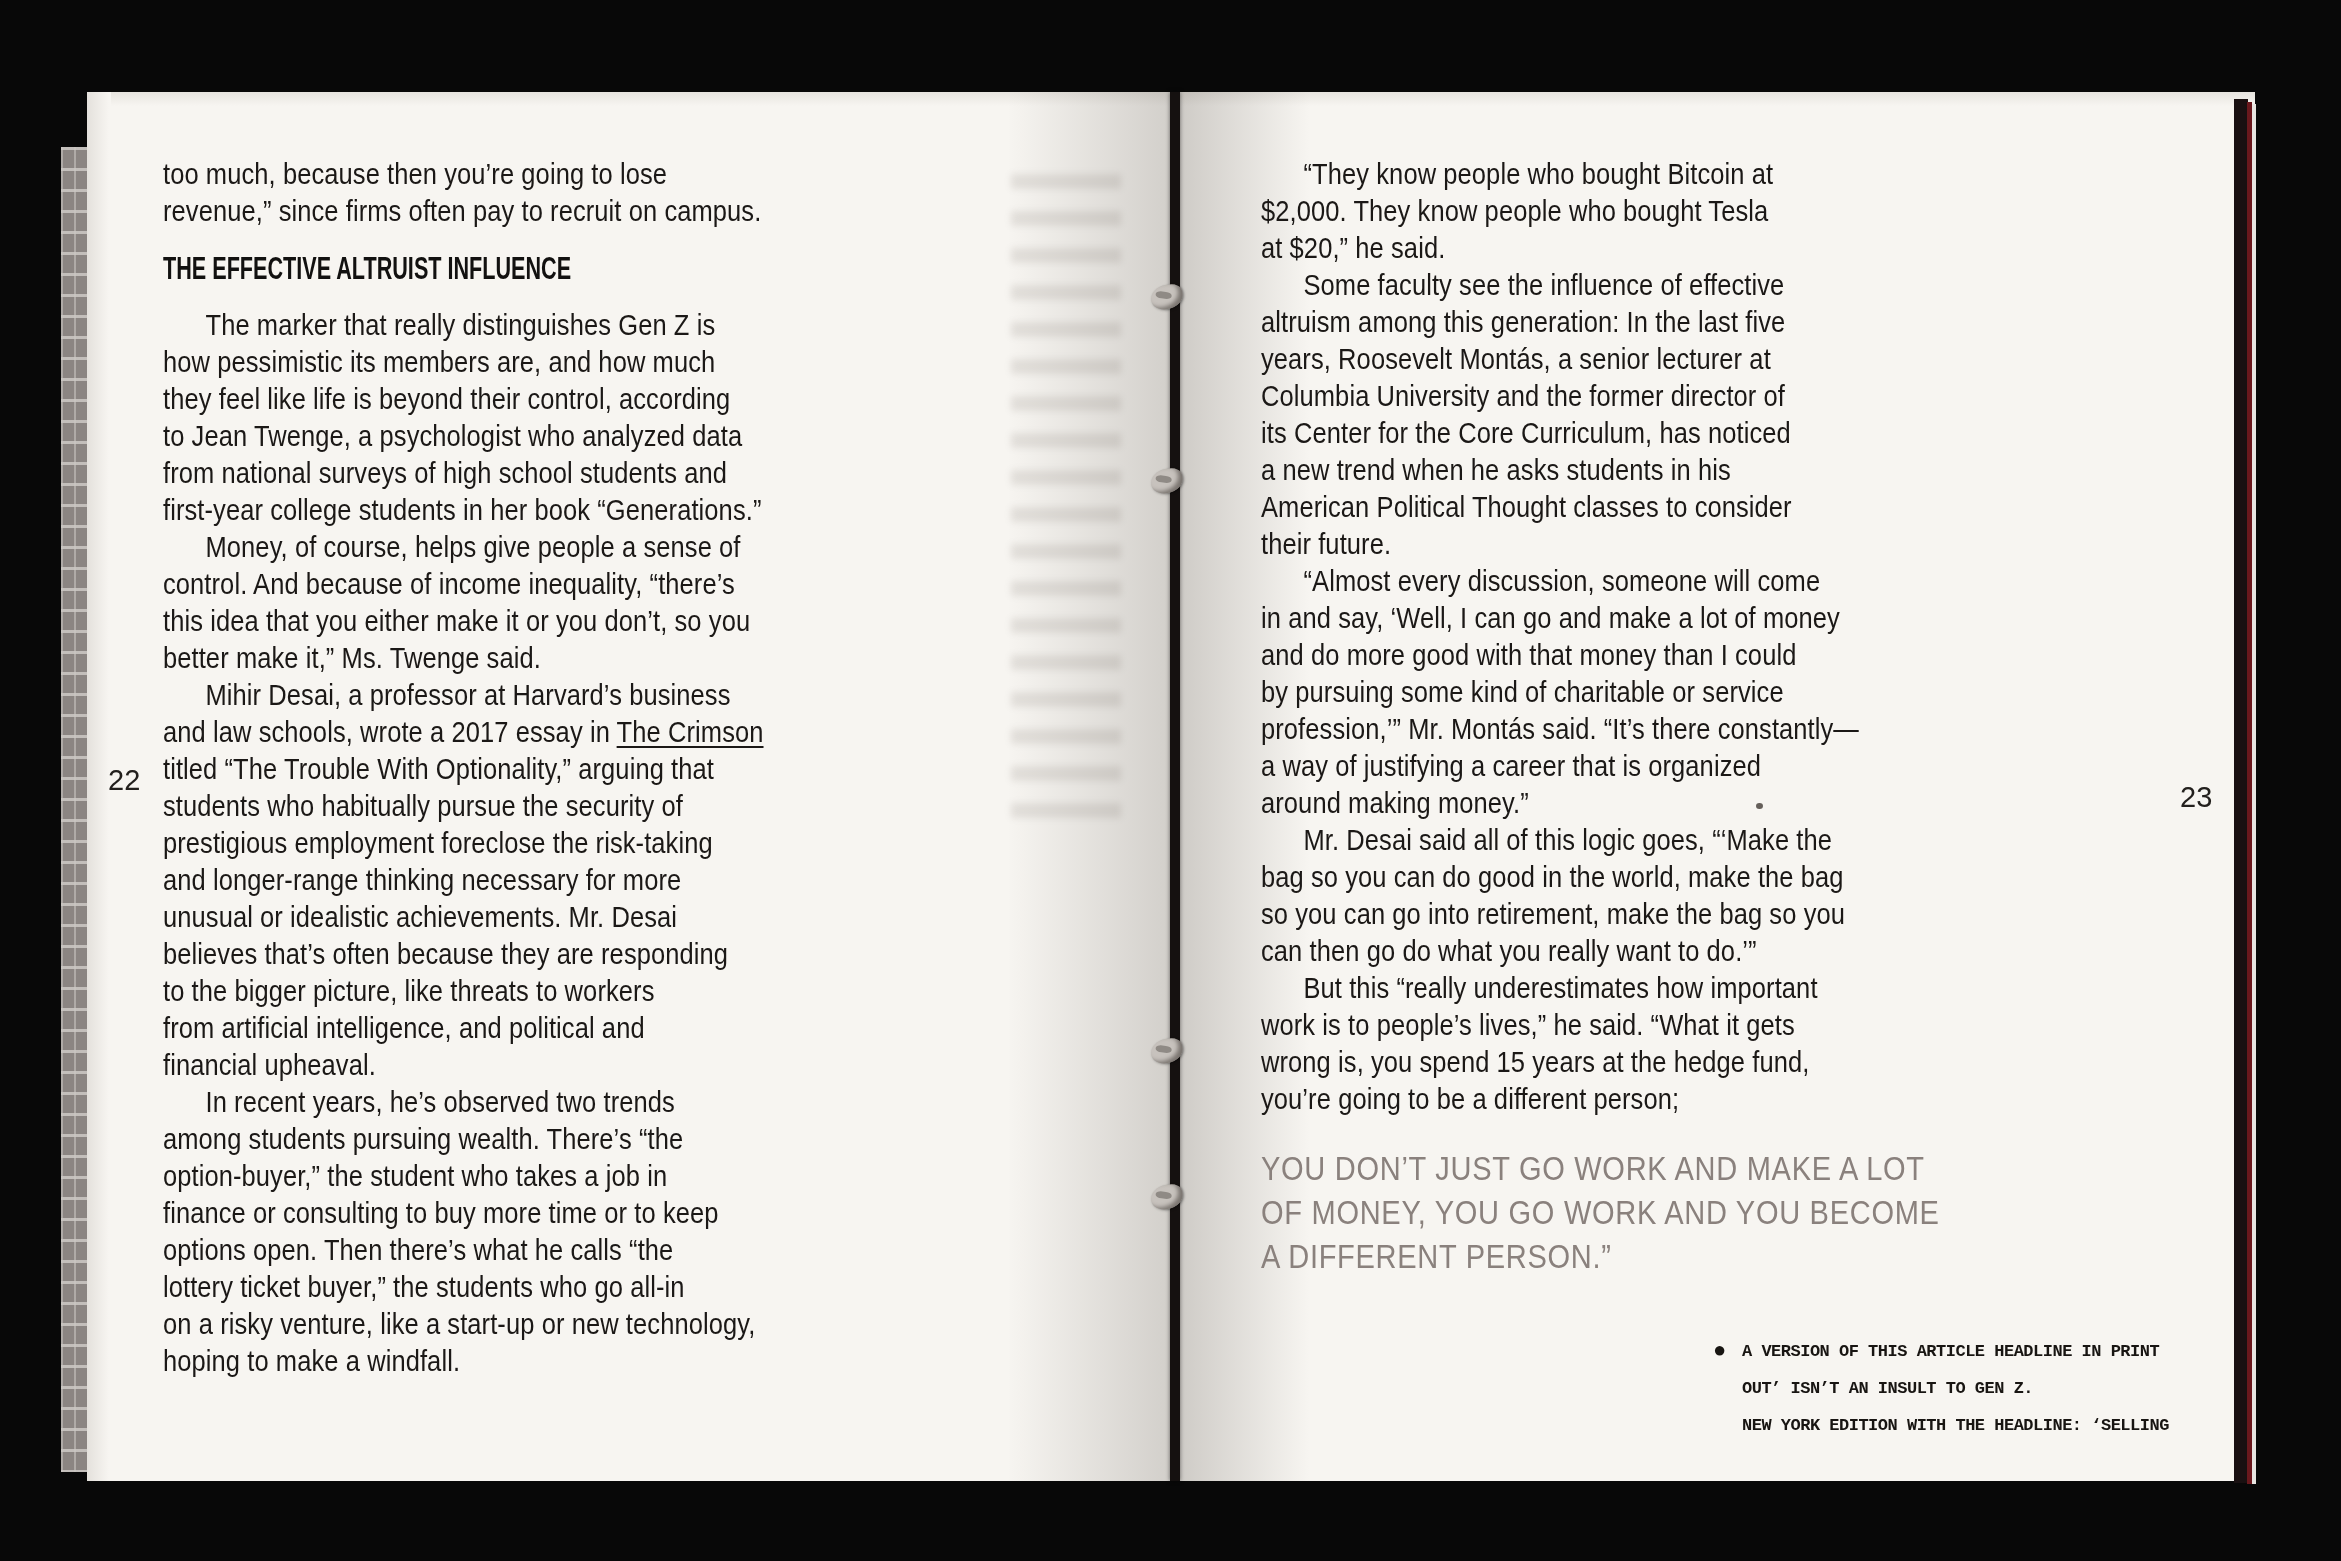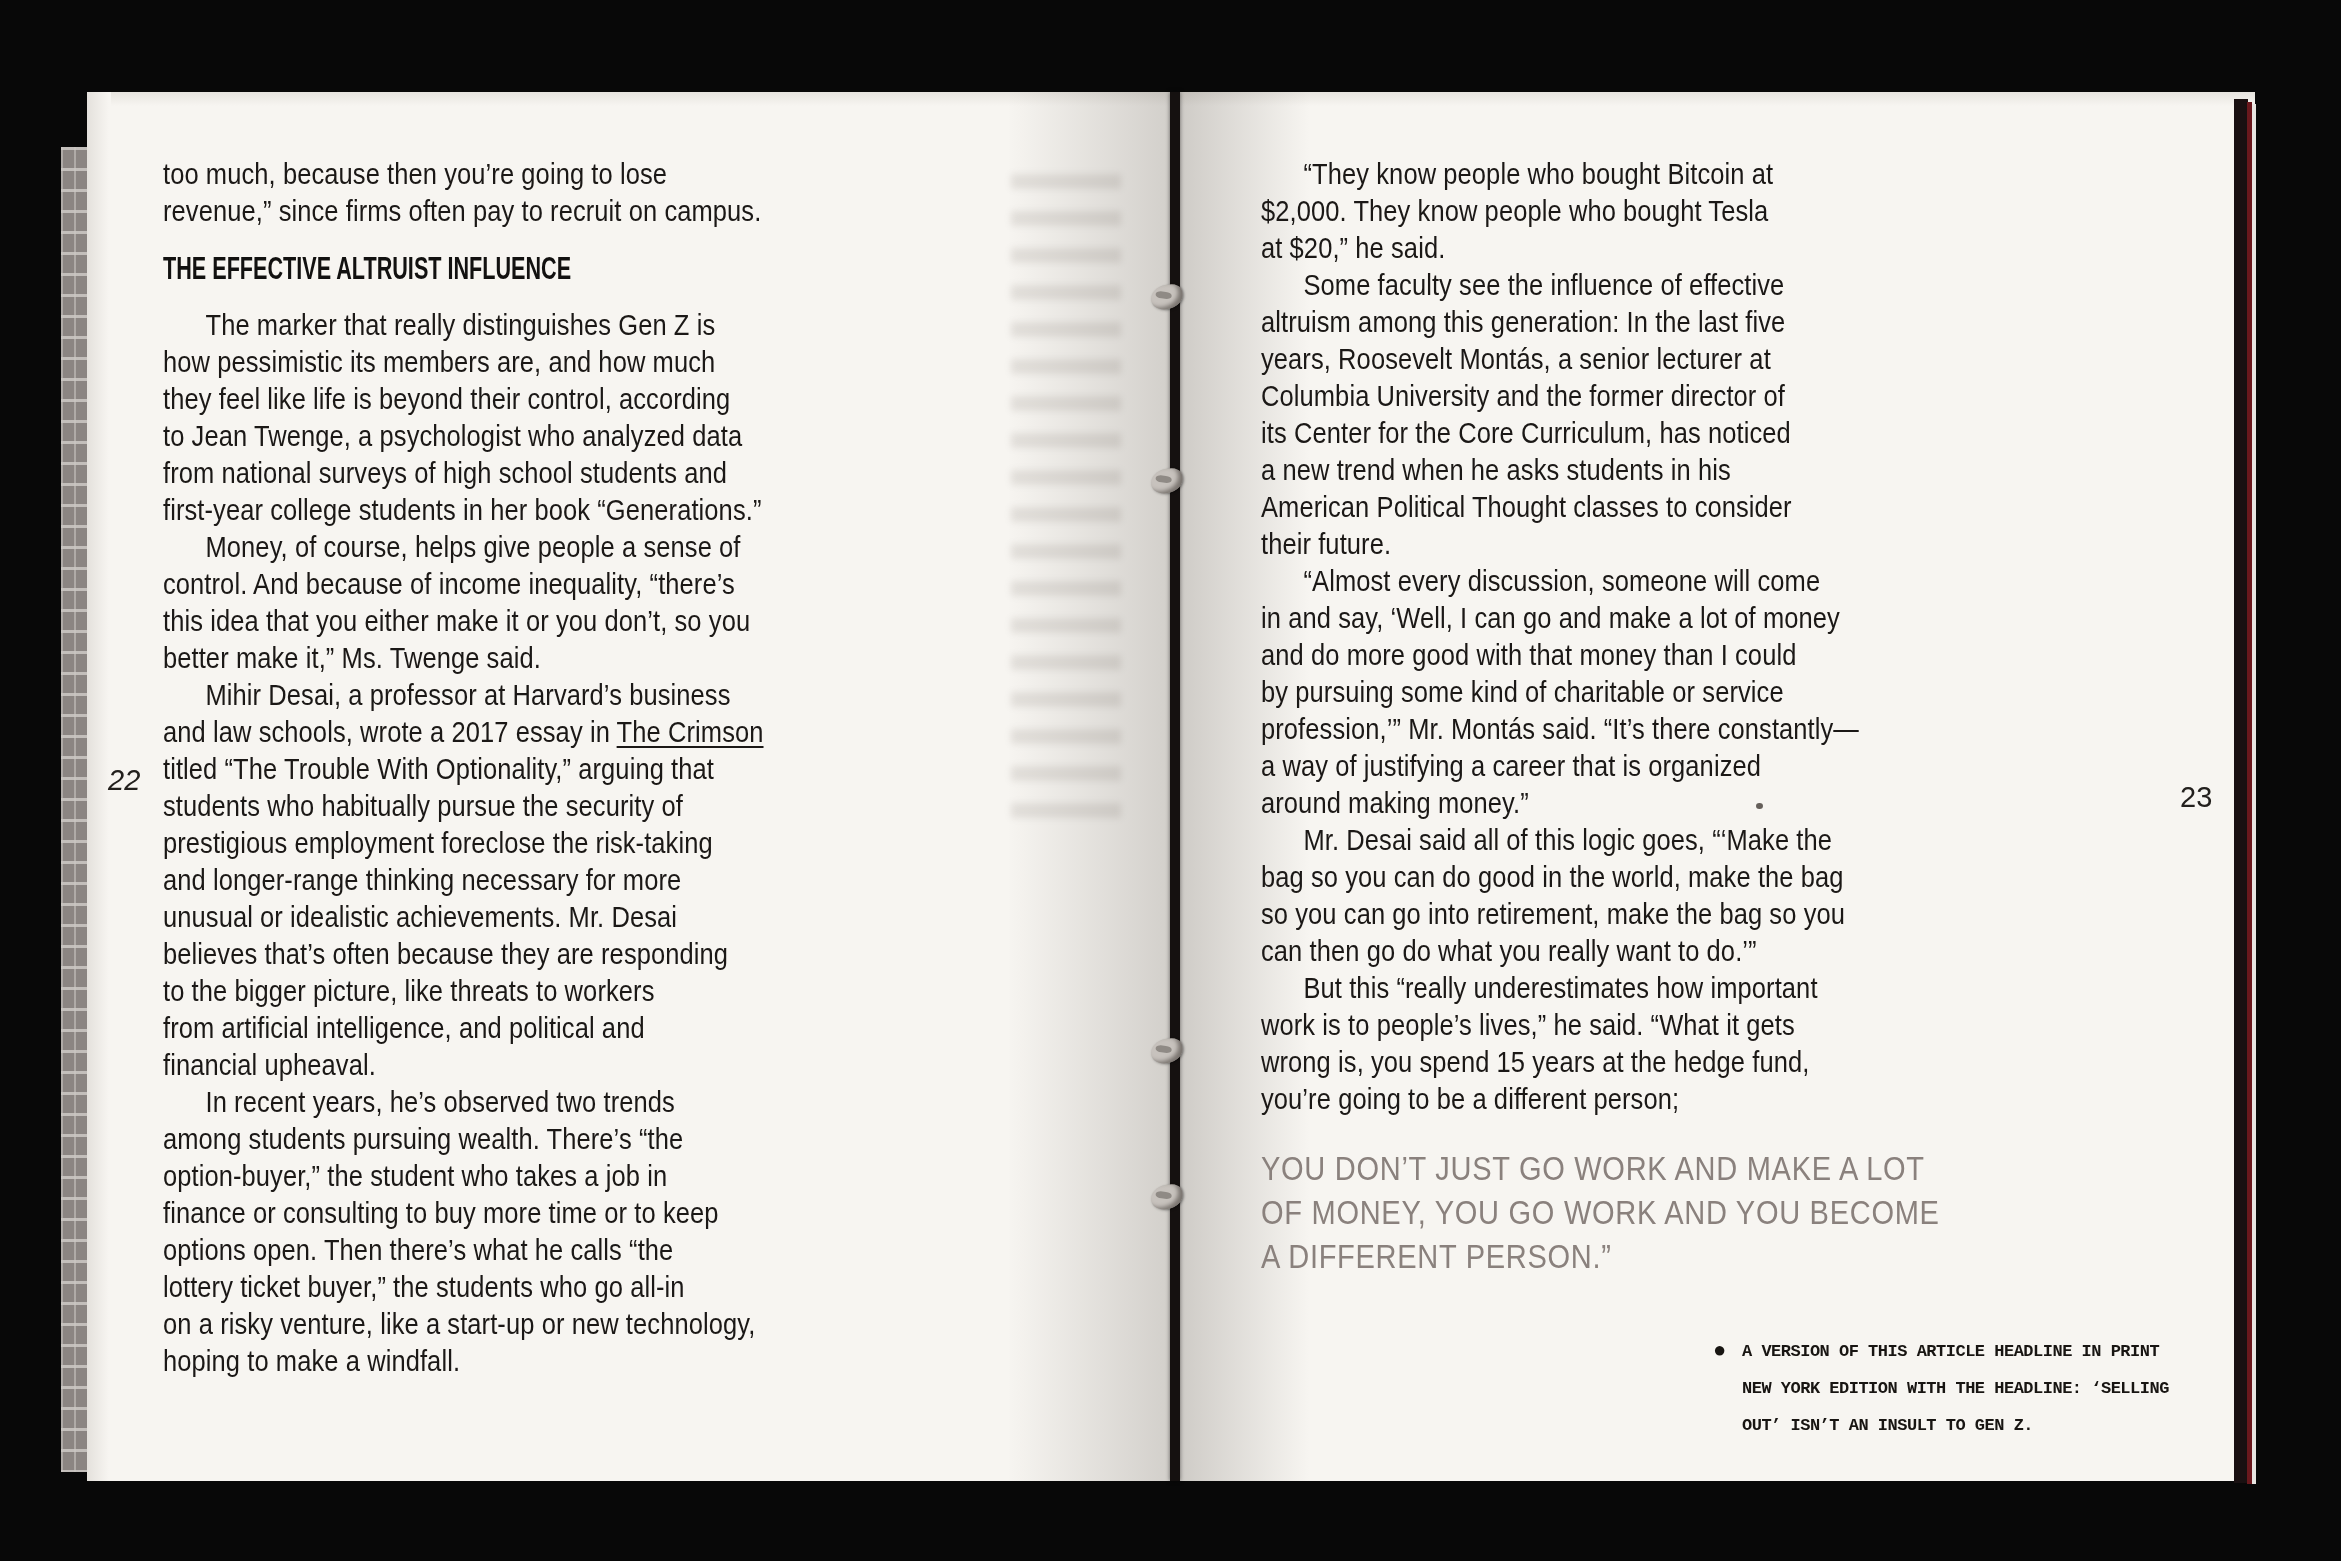--- a/index.html
+++ b/index.html
@@ -54,21 +54,21 @@
   u{text-decoration:underline;text-decoration-thickness:1.6px;text-underline-offset:3.6px;}
 
   .heading{font-size:31px;font-weight:bold;line-height:33px;margin:23px 0 21px 0;
     transform:scaleX(.82);transform-origin:left center;color:#121110;letter-spacing:0;}
 
   .pull-quote{margin-top:30px;font-size:33px;line-height:44px;color:#8a817d;
     letter-spacing:0.8px;transform:scaleX(1.035);transform-origin:top left;font-weight:400;}
   .pull-quote .line{height:44px;}
 
   .page-num{position:absolute;font-size:29px;color:#23201d;}
-  #pn-left{left:108px;top:764px;font-style:italic;}
+  #pn-left{left:108px;top:764px;}
   #pn-right{left:2180px;top:781px;}
 
   .print-note{position:absolute;left:1742px;top:1339px;font-family:"Liberation Mono",monospace;
     font-weight:bold;font-size:17px;line-height:25px;color:#181512;letter-spacing:-0.5px;white-space:nowrap;}
   .print-note .bullet{position:absolute;left:-29px;top:-2.1px;font-size:22px;font-family:"Liberation Sans",sans-serif;}
 
   .speck{position:absolute;left:1756px;top:803px;width:6.8px;height:6.2px;border-radius:50%;
     background:rgba(64,58,52,.8);}
 </style>
 </head>
@@ -189,19 +189,19 @@
         <div class="line">OF MONEY, YOU GO WORK AND YOU BECOME</div>
         <div class="line">A DIFFERENT PERSON.”</div>
       </div>
   </div>
   <div class="page-num" id="pn-right">23</div>
 
   <div class="print-note">
     <span class="bullet">●</span>
     <div>
         <div class="line">A VERSION OF THIS ARTICLE HEADLINE IN PRINT</div>
+        <div class="line">OUT’ ISN’T AN INSULT TO GEN Z.</div>
         <div class="line">NEW YORK EDITION WITH THE HEADLINE: ‘SELLING</div>
-        <div class="line">OUT’ ISN’T AN INSULT TO GEN Z.</div>
       </div>
   </div>
 
 </div>
 
 
 </body></html>

